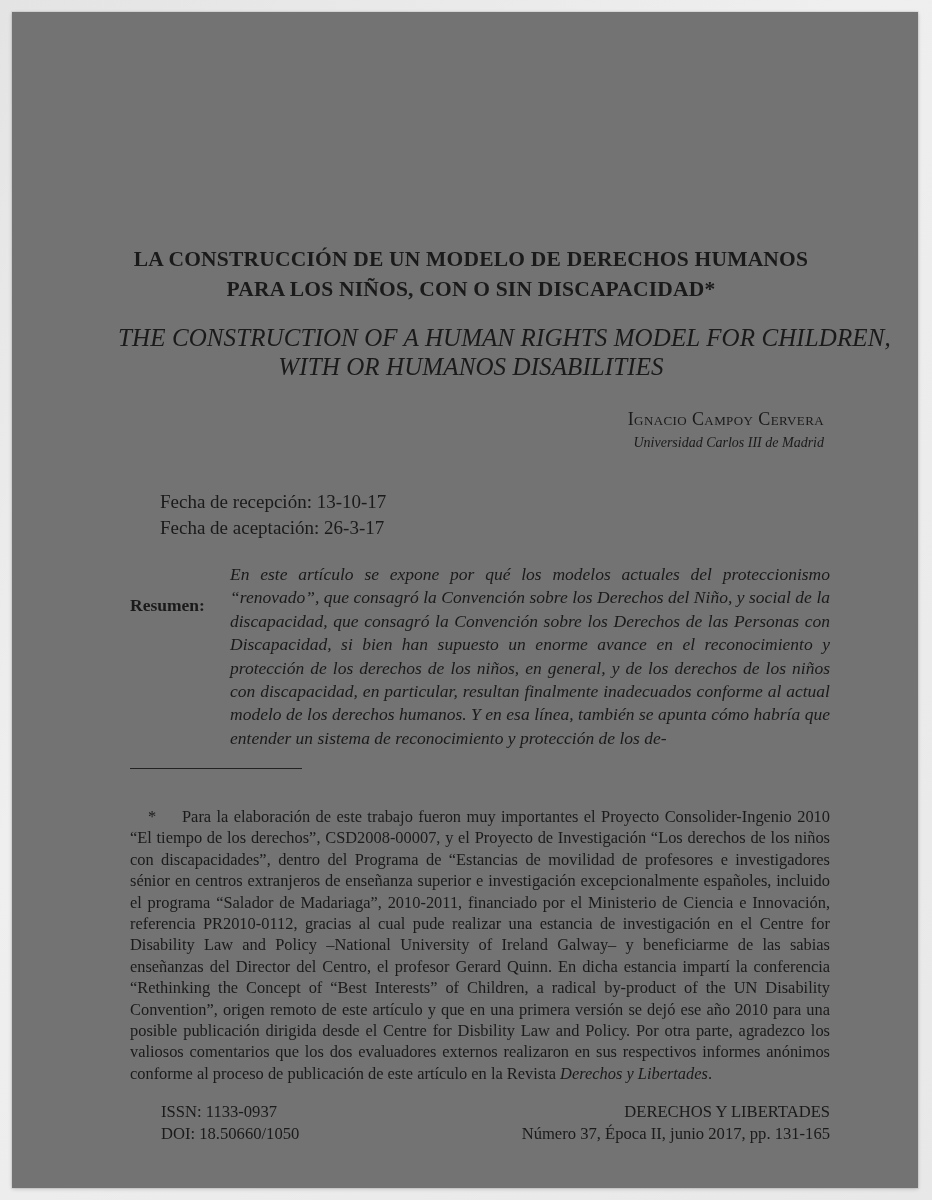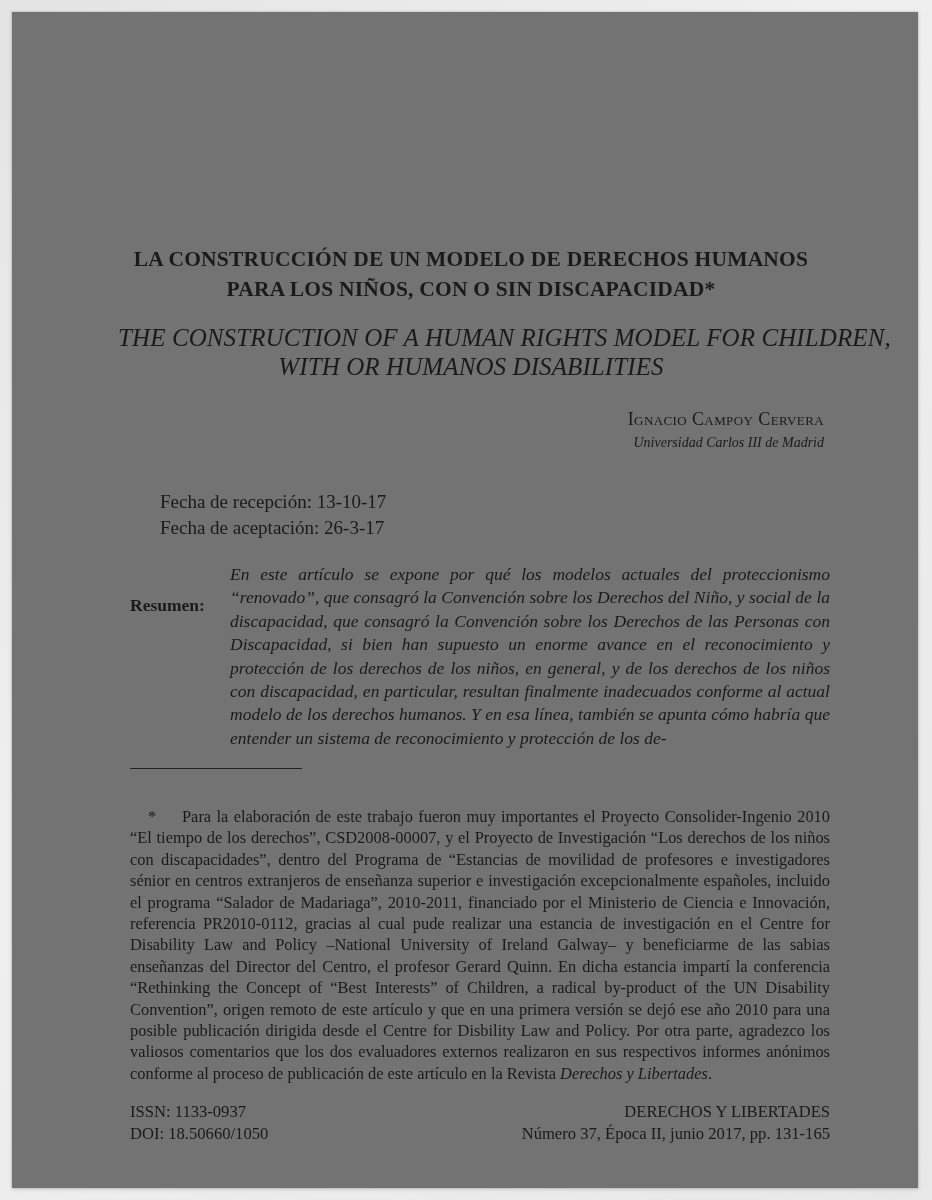--- a/index.html
+++ b/index.html
@@ -161,20 +161,21 @@
     top: 1089px;
     left: 12px;
     width: 700px;
     display: flex;
     justify-content: space-between;
     align-items: flex-start;
   }
   .footer-left, .footer-right {
     font-size: 16.6px;
     line-height: 22px;
+    margin-left: 31px;
   }
   .footer-right { text-align: right; }
 </style>
 </head>
 <body>
 
 <div class="page-backdrop"></div>
 
 <div class="page">
   <div class="content">

